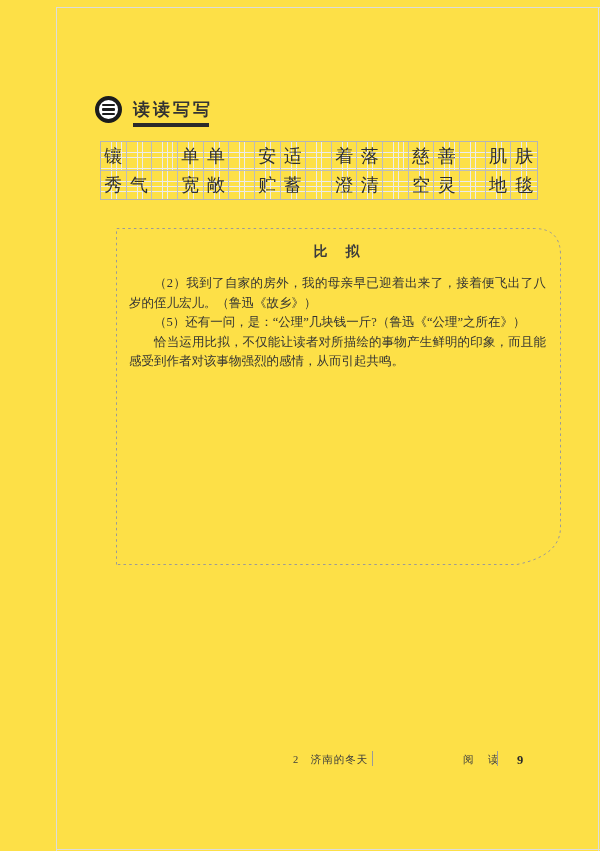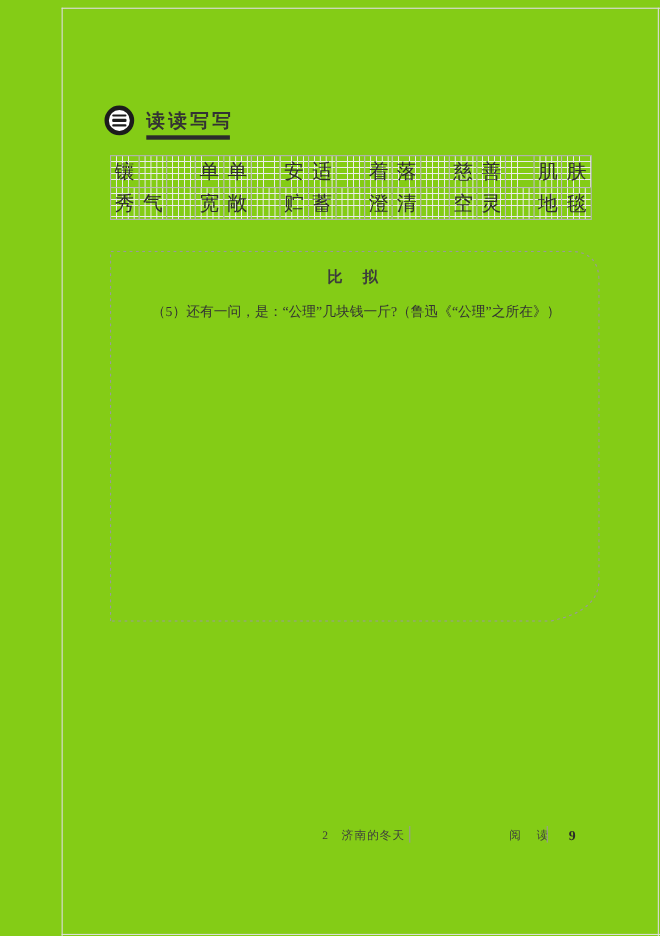--- a/index.html
+++ b/index.html
@@ -4,21 +4,21 @@
 <style>
   * { margin: 0; padding: 0; box-sizing: border-box; }
   html, body { width: 600px; height: 851px; }
   body {
     font-family: "Liberation Serif", serif;
     background: #ffffff;
     position: relative;
     overflow: hidden;
     color: #343434;
   }
-  .page { position: absolute; inset: 0; background: #84cc16; }
+  .page { position: absolute; inset: 0; background: #fde047; }
 
   
   .scan-line { position: absolute; background: #dcdcdc; }
   .scan-top    { left: 56px; right: 0; top: 7px; height: 1px; }
   .scan-left   { left: 56px; top: 7px; bottom: 0; width: 1px; }
   .scan-right  { right: 1px; top: 7px; bottom: 0; width: 1px; }
   .scan-bottom { left: 56px; right: 0; bottom: 1px; height: 1px; }
 
   
   .header { position: absolute; left: 95px; top: 96px; height: 32px; display: flex; align-items: flex-start; }
@@ -49,21 +49,21 @@
       repeating-linear-gradient(to right, transparent 0 4.6px, #ececec 4.6px 5.3px),
       repeating-linear-gradient(to bottom, transparent 0 4.6px, #ececec 4.6px 5.3px);
     display: flex; align-items: center; justify-content: center;
     font-size: 18px; line-height: 1; color: #2e2e2e;
     font-family: "Liberation Serif", serif;
   }
   .vocab-cell:nth-child(17n) { border-right: none; }
   .vocab-cell.row2 { border-bottom: none; }
 
   
-  .rbox { position: absolute; left: 100px; top: 228px; width: 446px; height: 338px; }
+  .rbox { position: absolute; left: 116px; top: 228px; width: 446px; height: 338px; }
   .rbox svg { position: absolute; inset: 0; }
   .rbox-content {
     position: absolute; left: 13px; right: 16px; top: 15px; bottom: 8px;
   }
   .rbox-title {
     text-align: center; font-size: 14px; color: #3c3c3c; font-weight: 600;
     letter-spacing: 2px; margin-bottom: 13px;
     font-family: "Liberation Serif", serif;
   }
   .rbox-paras p {
@@ -141,21 +141,23 @@
       <div class="vocab-cell row2">毯</div>
     </div>
 
   <div class="rbox">
     <svg width="446" height="338" viewBox="0 0 446 338">
       <path d="M 0.5 336.5 L 0.5 0.5 L 418 0.5 Q 444.5 0.5 444.5 27 L 444.5 299 C 444.5 317 432 330 401 336.5 L 0.5 336.5" fill="none" stroke="#9a9a9a" stroke-width="1" stroke-dasharray="2.5 3.2"></path>
     </svg>
     <div class="rbox-content">
       <div class="rbox-title">比　拟</div>
       <div class="rbox-paras" id="rbox-paras">
+          <p class="indent">（2）我到了自家的房外，我的母亲早已迎着出来了，接着便飞出了八岁的侄儿宏儿。（鲁迅《故乡》）</p>
           <p class="indent">（5）还有一问，是：“公理”几块钱一斤?（鲁迅《“公理”之所在》）</p>
+          <p class="indent">恰当运用比拟，不仅能让读者对所描绘的事物产生鲜明的印象，而且能感受到作者对该事物强烈的感情，从而引起共鸣。</p>
         </div>
     </div>
   </div>
 
   <div class="footer">
     <span class="f-item f-lesson">2　济南的冬天</span>
     <span class="f-divider f-div1"></span>
     <span class="f-item f-section">阅　读</span>
     <span class="f-divider f-div2"></span>
     <span class="f-item f-page">9</span>

